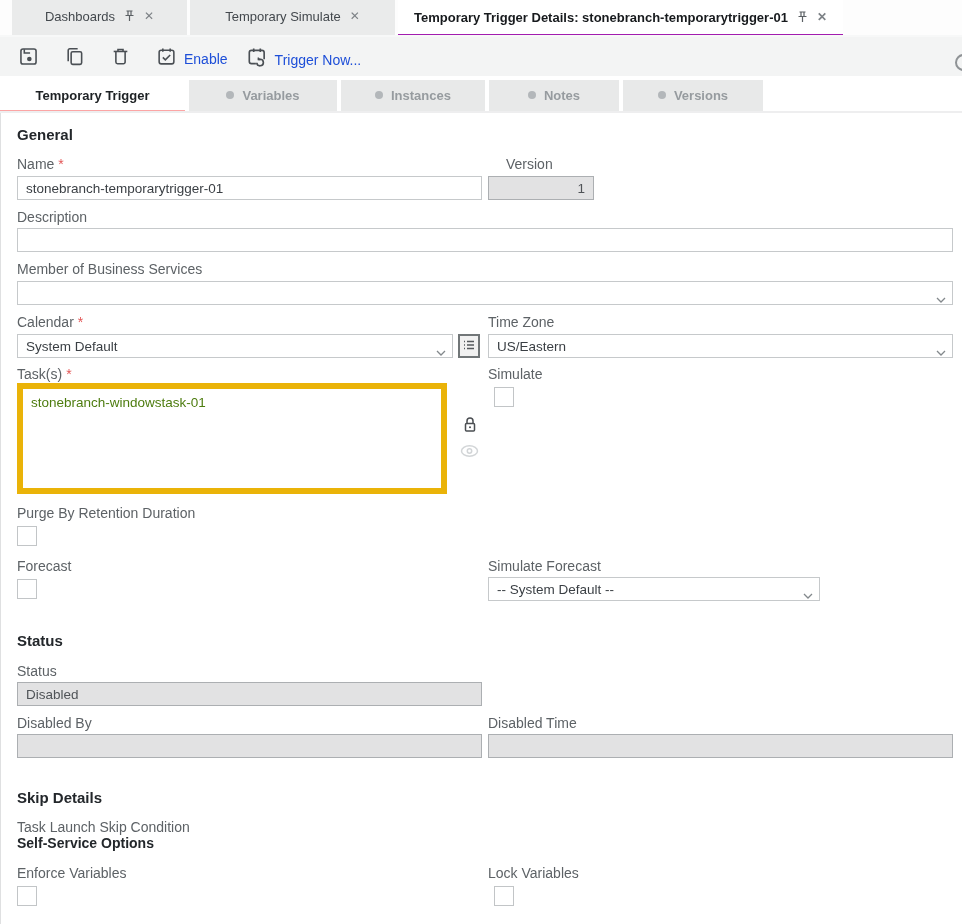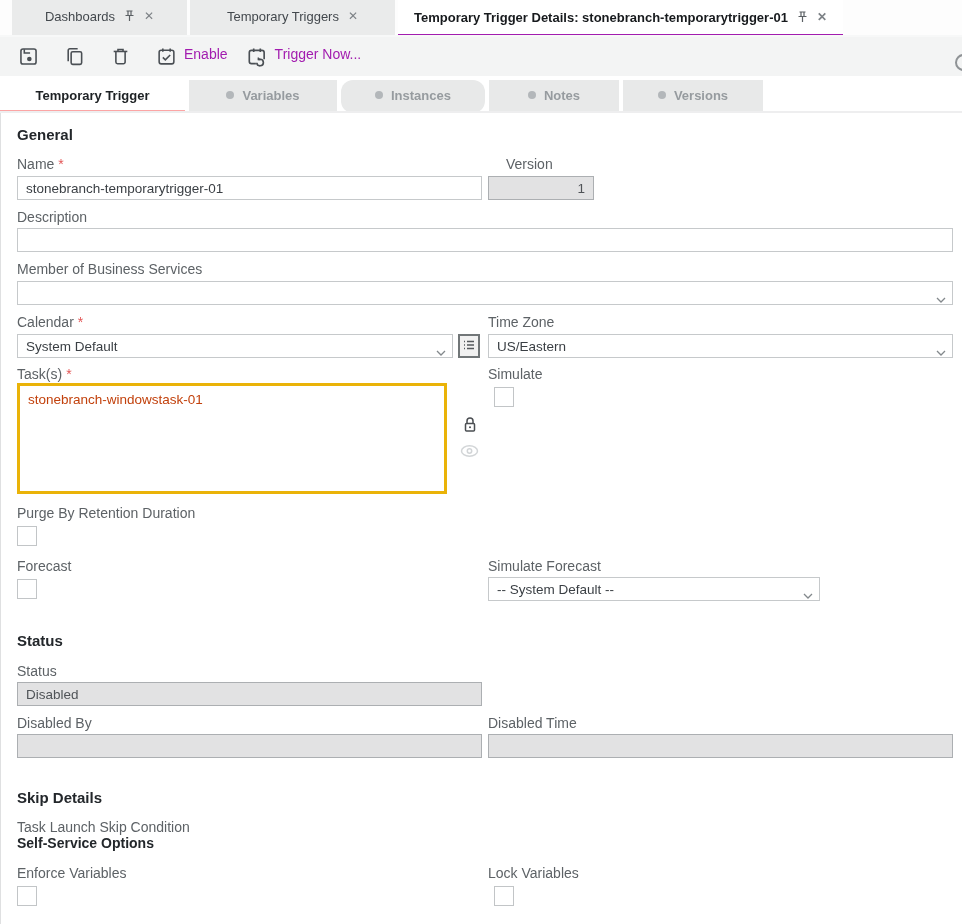--- a/index.html
+++ b/index.html
@@ -20,69 +20,69 @@
   .wtab.active { background:#ffffff; color:#171a1d; font-weight:bold; border-bottom:1px solid #a21caf; }
   .close-x { font-size:12px; color:#7d8286; line-height:1; }
   .pin svg { display:block; }
   .tab-gap { position:absolute; top:35px; left:0; right:0; height:2px; background:#f7f8f8; }
 
   
   .toolbar {
     position:absolute; top:37px; left:0; right:0; height:39px; background:#f3f4f4;
     display:flex; align-items:center; padding-left:12px;
   }
-  .tbtn { display:flex; align-items:flex-start; gap:7px; padding:0 6px; margin-right:6px; color:#a21caf; font-size:14px; cursor:pointer; }
+  .tbtn { display:flex; align-items:flex-end; gap:7px; padding:0 6px; margin-right:6px; color:#1d4ed8; font-size:14px; cursor:pointer; }
   .tbtn svg { display:block; }
   .edge-icon { position:absolute; right:-10px; top:54px; width:17px; height:17px; border:2px solid #8f9396; border-radius:50%; background:#f3f4f4; }
 
   
   .subtabs { position:absolute; top:80px; left:0; height:33px; display:flex; gap:4px; }
   .stab {
     height:33px; display:flex; align-items:center; justify-content:center; gap:8px;
     background:#e8e9e9; color:#969b9f; font-size:13px; font-weight:600;
     border-bottom:3px solid transparent; cursor:pointer;
   }
-  .stab-1 { width:185px; } .stab-2 { width:148px; } .stab-3 { width:144px;border-radius:12px; } .stab-4 { width:130px; } .stab-5 { width:140px; }
+  .stab-1 { width:185px; } .stab-2 { width:148px; } .stab-3 { width:144px; } .stab-4 { width:130px; } .stab-5 { width:140px; }
   .stab.active { background:#ffffff; color:#1d2124; font-weight:bold; border-bottom:3px solid #fca5a5; }
   .dot { width:8px; height:8px; border-radius:50%; background:#b3b7ba; }
   .content-strip { position:absolute; top:111px; left:0; right:0; height:4px; background:#eeeeef; }
 
   
   .content { position:absolute; top:113px; left:0; right:0; bottom:0; background:#ffffff; border-left:1px solid #dfe0e1; }
   .hdg { position:absolute; font-size:15px; font-weight:700; color:#23272b; }
   .lbl { position:absolute; font-size:14px; color:#5d6266; white-space:nowrap; }
   .req { color:#e25555; margin-left:4px; }
   .inp {
     position:absolute; height:24px; border:1px solid #c6c9cb; background:#fff;
     display:flex; align-items:center; padding:0 8px; font-size:13.5px; color:#3a3f44;
   }
   .inp.dis { background:#e2e2e3; border-color:#acafb2; color:#4f5357; }
   .ta-r { justify-content:flex-end; }
   .sel { position:absolute; height:24px; border:1px solid #c6c9cb; background:#fff; display:flex; align-items:center; padding:0 22px 0 8px; font-size:13.5px; color:#3a3f44; cursor:pointer; }
   .chev { position:absolute; right:6px; top:9px; }
-  .txtarea { position:absolute; border:3px solid #eab308; background:#fff; padding:6px 8px; font-size:13.5px; color:#c2410c; }
+  .txtarea { position:absolute; border:6px solid #eab308; background:#fff; padding:6px 8px; font-size:13.5px; color:#4d7c0f; }
   .cb { position:absolute; width:20px; height:20px; border:1px solid #c2c5c7; background:#fff; cursor:pointer; }
   .icon-btn { position:absolute; width:22px; height:24px; border:2px solid #717678; background:#f1f1f1; display:flex; align-items:center; justify-content:center; cursor:pointer; }
   .sideicon { position:absolute; }
 </style>
 </head>
 <body>
 
 <div class="tabbar">
   <div class="wtab wtab-1">
     <span>Dashboards</span>
     <span class="pin">
       <svg width="11" height="12" viewBox="0 0 11 12" fill="none" stroke="#5b6064" stroke-width="1.2">
           <path d="M2.5 1 h6 M4 1 v4.5 M7 1 v4.5 M1.5 5.5 h8 M5.5 5.5 v5.5"></path>
         </svg>
     </span>
     <span class="close-x">✕</span>
   </div>
   <div class="wtab wtab-2">
-    <span>Temporary Triggers</span>
+    <span>Temporary Simulate</span>
     <span class="close-x">✕</span>
   </div>
   <div class="wtab wtab-3 active">
     <span>Temporary Trigger Details: stonebranch-temporarytrigger-01</span>
     <span class="pin">
       <svg width="11" height="12" viewBox="0 0 11 12" fill="none" stroke="#5b6064" stroke-width="1.2">
           <path d="M2.5 1 h6 M4 1 v4.5 M7 1 v4.5 M1.5 5.5 h8 M5.5 5.5 v5.5"></path>
         </svg>
     </span>
     <span class="close-x">✕</span>

